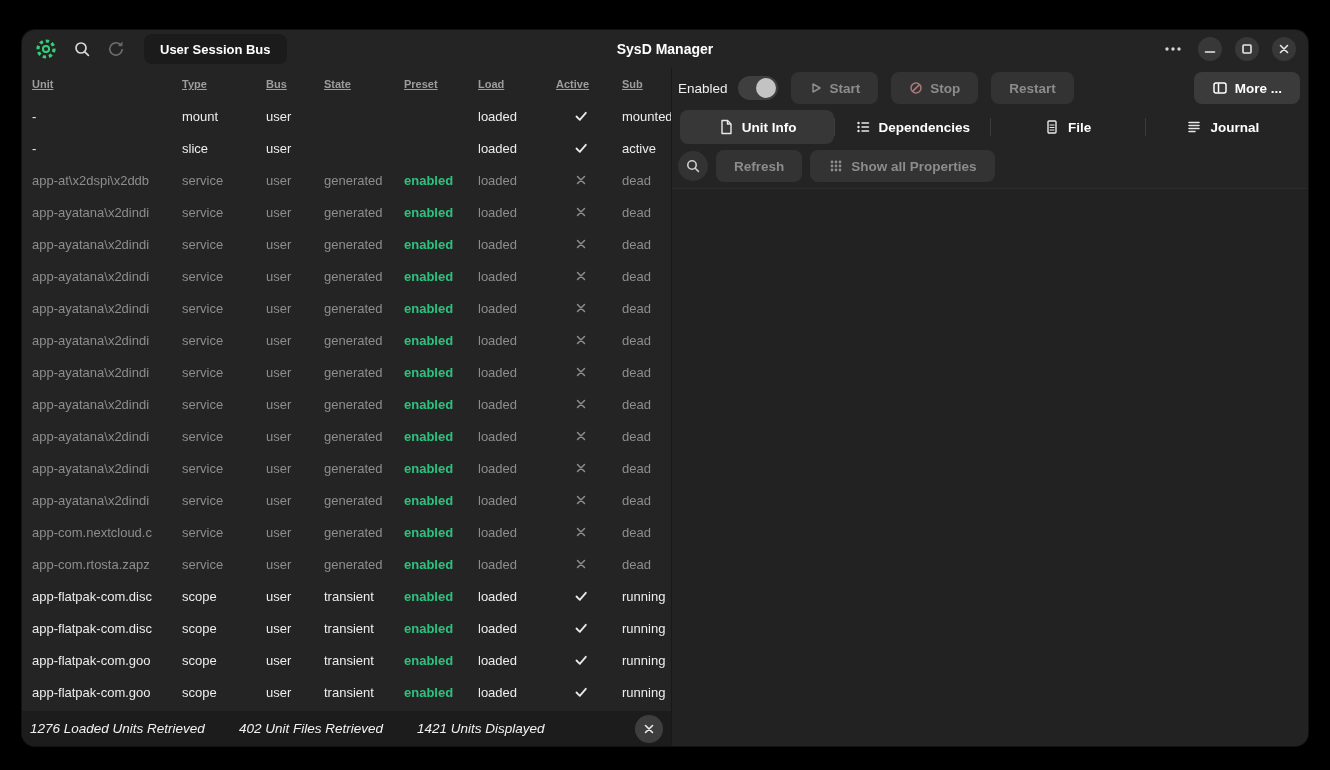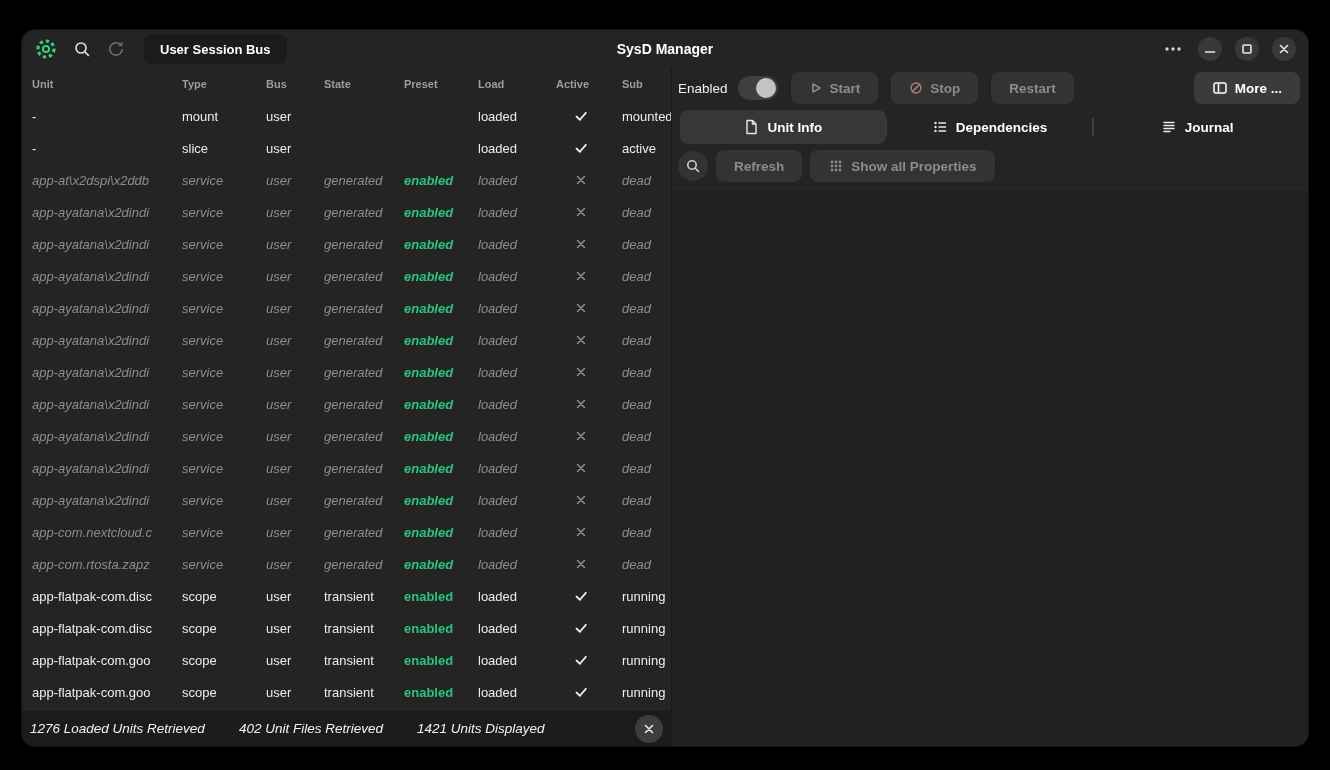--- a/index.html
+++ b/index.html
@@ -40,24 +40,24 @@
   .main { flex:1; display:flex; min-height:0; }
   .left-pane { width:649px; flex:0 0 649px; position:relative; border-right:1px solid #181818; display:flex; flex-direction:column; }
   .right-pane { flex:1; display:flex; flex-direction:column; min-width:0; }
 
   
   .thead, .trow {
     display:grid;
     grid-template-columns:150px 84px 58px 80px 74px 78px 66px 1fr;
     align-items:center; padding-left:10px; height:32px; flex:0 0 32px;
   }
-  .thead { color:#9d9d9d; font-size:11px; font-weight:700; }
+  .thead { color:#9d9d9d; font-size:11px; font-weight:700;text-decoration:underline; }
   .tbody { flex:1; overflow:hidden; display:flex; flex-direction:column; padding-bottom:35px; }
   .trow { font-size:13px; color:#ededed; }
-  .trow.dim { color:#8d8d8d;font-style:italic; }
+  .trow.dim { color:#8d8d8d; }
   .cell { overflow:hidden; white-space:nowrap; padding-right:6px; }
   .c-preset { color:var(--green); font-weight:700; }
   .c-active { display:flex; justify-content:center; padding-right:16px; }
   .c-active svg { display:block; }
 
   
   .statusbar {
     position:absolute; left:0; right:0; bottom:0; height:35px; background:#1c1c1c;
     display:flex; align-items:center; gap:34px; padding:0 8px; color:#f2f2f2; font-size:13.5px;font-style:italic;
   }
@@ -535,20 +535,27 @@
         <button class="tab">
           <svg width="16" height="16" viewBox="0 0 16 16">
               <circle cx="3.5" cy="4" r="1.2" fill="currentColor"></circle>
               <circle cx="3.5" cy="8" r="1.2" fill="currentColor"></circle>
               <circle cx="3.5" cy="12" r="1.2" fill="currentColor"></circle>
               <path d="M7 4 H13.5 M7 8 H13.5 M7 12 H13.5" stroke="currentColor" stroke-width="1.5" stroke-linecap="round"></path>
             </svg>
           <span>Dependencies</span>
         </button>
         <span class="tab-sep"></span>
+        <button class="tab">
+          <svg width="16" height="16" viewBox="0 0 16 16">
+              <rect x="4" y="2" width="8" height="12" rx="1" fill="none" stroke="currentColor" stroke-width="1.4"></rect>
+              <path d="M6 6 H10 M6 8.5 H10 M6 11 H10" stroke="currentColor" stroke-width="1.2" stroke-linecap="round"></path>
+            </svg>
+          <span>File</span>
+        </button>
         <span class="tab-sep"></span>
         <button class="tab">
           <svg width="16" height="16" viewBox="0 0 16 16">
               <path d="M3 3.5 H13 M3 6.5 H13 M3 9.5 H13 M3 12.5 H9" stroke="currentColor" stroke-width="1.5" stroke-linecap="round"></path>
             </svg>
           <span>Journal</span>
         </button>
       </div>
 
       <div class="toolbar-wrap">

